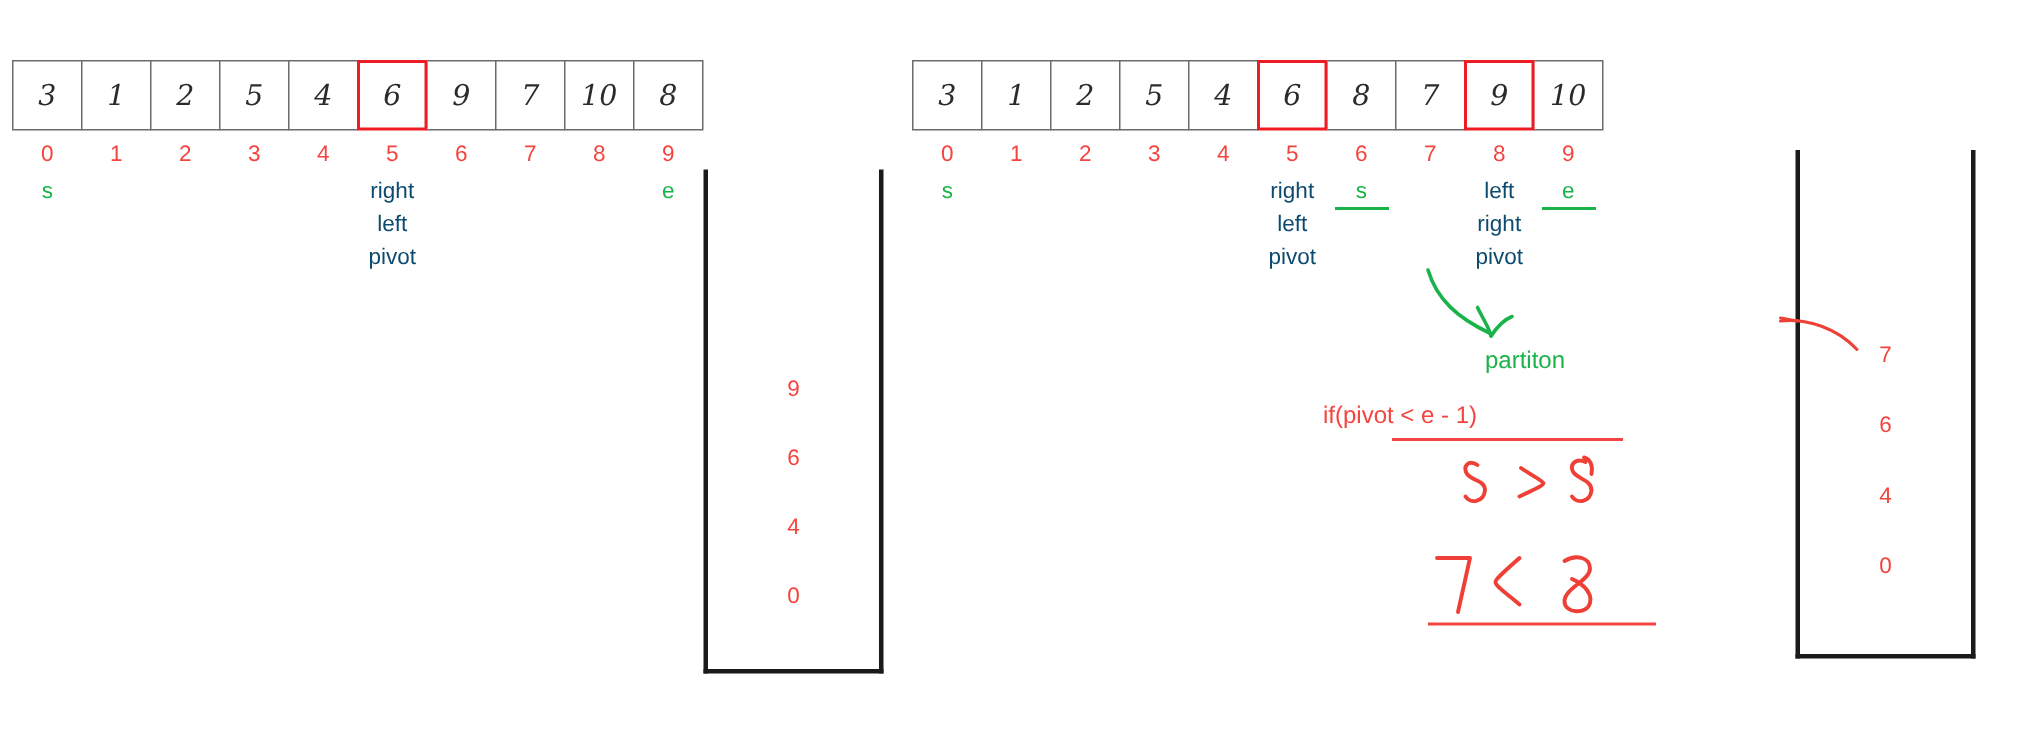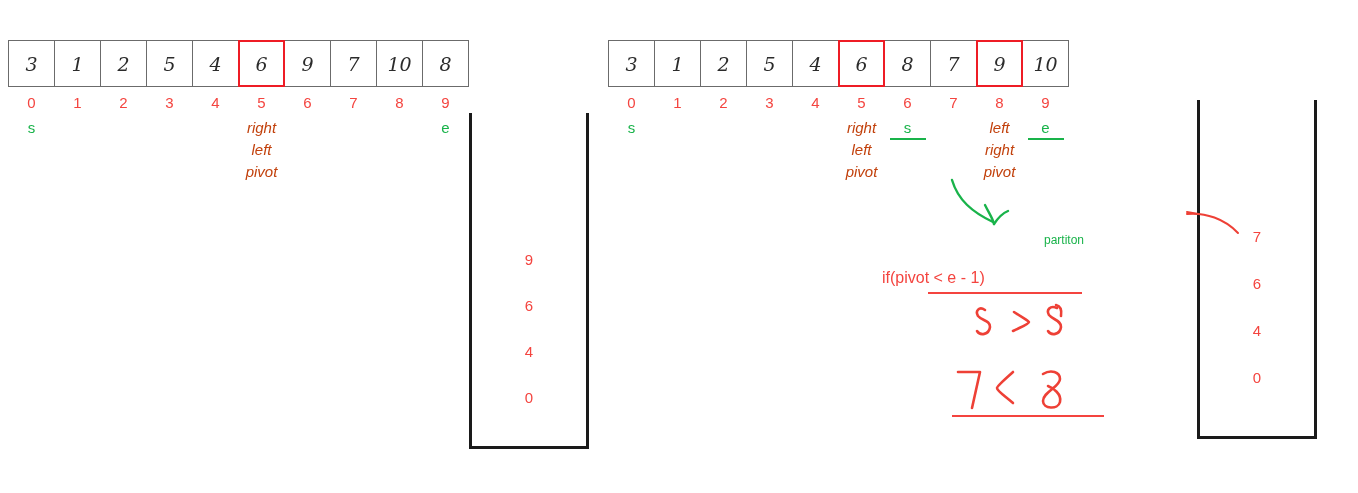--- a/index.html
+++ b/index.html
@@ -44,21 +44,21 @@
     line-height:22px;
   }
 
   
   .marker{
     position:absolute;
     font-size:15px;
     line-height:19px;
     white-space:nowrap;
   }
-  .marker.red{color:#c2410c;font-style:italic;}
+  .marker.red{color:#0c4a6e;}
   .marker.green{color:#19b34a;}
   .ul-green{
     position:absolute;
     height:2px;
     background:#19b34a;
   }
 
   
   .stackbox{
     position:absolute;
@@ -162,21 +162,21 @@
       <div class="marker red" style="left: 839.5px; top: 162px; width: 44px; text-align: center;">pivot</div>
       <div class="marker green" style="left: 885.5px; top: 118px; width: 44px; text-align: center;">s</div>
       <div class="ul-green" style="left: 889.5px; top: 138px; width: 36px;"></div>
       <div class="marker red" style="left: 977.5px; top: 118px; width: 44px; text-align: center;">left</div>
       <div class="marker red" style="left: 977.5px; top: 140px; width: 44px; text-align: center;">right</div>
       <div class="marker red" style="left: 977.5px; top: 162px; width: 44px; text-align: center;">pivot</div>
       <div class="marker green" style="left: 1023.5px; top: 118px; width: 44px; text-align: center;">e</div>
       <div class="ul-green" style="left: 1027.5px; top: 138px; width: 36px;"></div>
     </div>
 
-  <div class="marker green" style="left:1044px;top:231px;font-size:12px;">partiton</div>
+  <div class="marker green" style="left:990px;top:231px;font-size:16px;">partiton</div>
 
   <div class="expr" style="left:882px;top:268px;">if(pivot &lt; e - 1)</div>
   <div class="rule" style="left:928px;top:292px;width:154px;"></div>
   <div class="rule" style="left:952px;top:415px;width:152px;"></div>
 
   <div class="stackbox" style="left:469px;top:113px;width:120px;height:336px;">
     <div id="stack-left-vals">
         <div class="stackval" style="top: 138px;">9</div>
         <div class="stackval" style="top: 184px;">6</div>
         <div class="stackval" style="top: 230px;">4</div>

